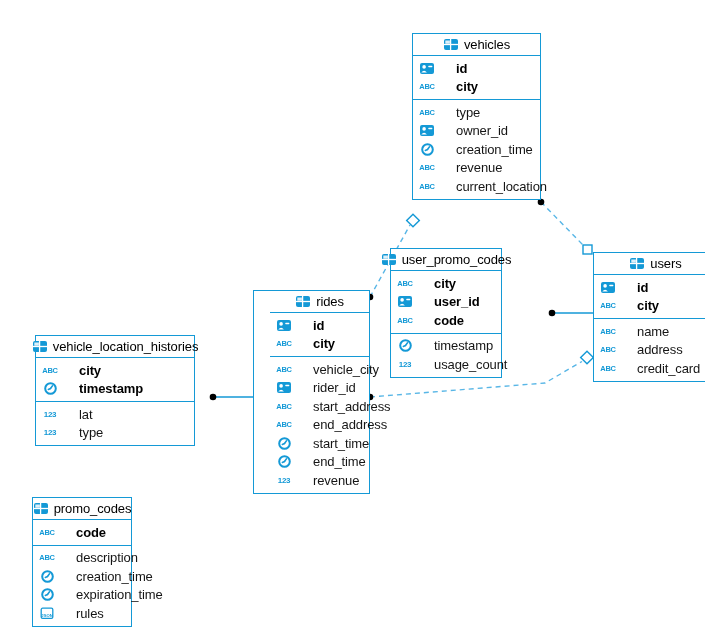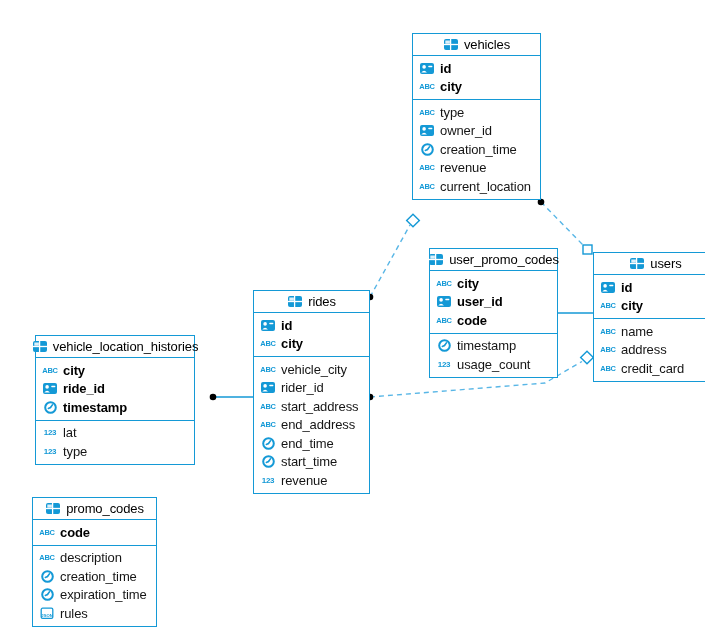--- a/index.html
+++ b/index.html
@@ -13,21 +13,21 @@
     position:absolute;background:#fff;border:1.5px solid var(--accent);
     box-sizing:border-box;
   }
   .table-header{
     height:21px;display:flex;align-items:center;justify-content:center;gap:5px;
     border-bottom:1.5px solid var(--accent);font-size:13px;color:#000;
   }
   .section{padding:3px 0;}
   .section.cols{border-top:1.5px solid var(--accent);}
   .row{
-    height:18.5px;display:flex;align-items:center;gap:5px;padding:0 6px;
+    height:18.5px;display:flex;align-items:center;gap:21px;padding:0 6px;
     font-size:13px;color:#151515;white-space:nowrap;
   }
   .row.pk .field-label{font-weight:700;color:#000;}
   .icon{width:16px;display:flex;justify-content:center;align-items:center;flex:none;}
   .txt-icon{font-size:7.5px;font-weight:700;letter-spacing:-0.3px;color:var(--accent);}
   .table-title{letter-spacing:-0.1px;}
   .field-label{letter-spacing:-0.1px;}
 </style>
 </head>
 <body>
@@ -125,21 +125,21 @@
           <span class="field-label">revenue</span>
         </div>
         <div class="row">
           <span class="icon">
             <span class="txt-icon">ABC</span>
           </span>
           <span class="field-label">current_location</span>
         </div>
       </div>
     </div>
-    <div class="table-card" style="left: 429px; top: 248px; width: 129px;">
+    <div class="table-card" style="left: 390px; top: 248px; width: 112px;">
       <div class="table-header">
         <span class="icon">
           <svg width="14" height="11" viewBox="0 0 14 11">
             <rect width="14" height="11" rx="2" fill="#1499d6"></rect>
             <rect x="1.3" y="1.5" width="4.6" height="3.2" fill="#ddf0fa"></rect>
             <line x1="0" y1="5.5" x2="14" y2="5.5" stroke="#fff" stroke-width="1.3"></line>
             <line x1="6.6" y1="0" x2="6.6" y2="11" stroke="#fff" stroke-width="1.3"></line>
           </svg>
         </span>
         <span class="table-title">user_promo_codes</span>
@@ -233,21 +233,21 @@
           <span class="field-label">address</span>
         </div>
         <div class="row">
           <span class="icon">
             <span class="txt-icon">ABC</span>
           </span>
           <span class="field-label">credit_card</span>
         </div>
       </div>
     </div>
-    <div class="table-card" style="left: 253px; top: 290px; width: 117px;">
+    <div class="table-card" style="left: 253px; top: 290px; width: 117px; padding-left: 16px;">
       <div class="table-header">
         <span class="icon">
           <svg width="14" height="11" viewBox="0 0 14 11">
             <rect width="14" height="11" rx="2" fill="#1499d6"></rect>
             <rect x="1.3" y="1.5" width="4.6" height="3.2" fill="#ddf0fa"></rect>
             <line x1="0" y1="5.5" x2="14" y2="5.5" stroke="#fff" stroke-width="1.3"></line>
             <line x1="6.6" y1="0" x2="6.6" y2="11" stroke="#fff" stroke-width="1.3"></line>
           </svg>
         </span>
         <span class="table-title">rides</span>
@@ -302,34 +302,34 @@
           <span class="field-label">end_address</span>
         </div>
         <div class="row">
           <span class="icon">
             <svg width="13" height="13" viewBox="0 0 13 13">
               <circle cx="6.5" cy="6.5" r="5.3" fill="#fff" stroke="#1499d6" stroke-width="2"></circle>
               <line x1="6.5" y1="6.5" x2="8.5" y2="3.8" stroke="#1499d6" stroke-width="1.5" stroke-linecap="round"></line>
               <line x1="6.5" y1="6.5" x2="4.3" y2="7.5" stroke="#1499d6" stroke-width="1.5" stroke-linecap="round"></line>
             </svg>
           </span>
+          <span class="field-label">start_time</span>
+        </div>
+        <div class="row">
+          <span class="icon">
+            <svg width="13" height="13" viewBox="0 0 13 13">
+              <circle cx="6.5" cy="6.5" r="5.3" fill="#fff" stroke="#1499d6" stroke-width="2"></circle>
+              <line x1="6.5" y1="6.5" x2="8.5" y2="3.8" stroke="#1499d6" stroke-width="1.5" stroke-linecap="round"></line>
+              <line x1="6.5" y1="6.5" x2="4.3" y2="7.5" stroke="#1499d6" stroke-width="1.5" stroke-linecap="round"></line>
+            </svg>
+          </span>
           <span class="field-label">end_time</span>
         </div>
         <div class="row">
           <span class="icon">
-            <svg width="13" height="13" viewBox="0 0 13 13">
-              <circle cx="6.5" cy="6.5" r="5.3" fill="#fff" stroke="#1499d6" stroke-width="2"></circle>
-              <line x1="6.5" y1="6.5" x2="8.5" y2="3.8" stroke="#1499d6" stroke-width="1.5" stroke-linecap="round"></line>
-              <line x1="6.5" y1="6.5" x2="4.3" y2="7.5" stroke="#1499d6" stroke-width="1.5" stroke-linecap="round"></line>
-            </svg>
-          </span>
-          <span class="field-label">start_time</span>
-        </div>
-        <div class="row">
-          <span class="icon">
             <span class="txt-icon" style="font-size:8px;">123</span>
           </span>
           <span class="field-label">revenue</span>
         </div>
       </div>
     </div>
     <div class="table-card" style="left: 35px; top: 335px; width: 160px;">
       <div class="table-header">
         <span class="icon">
           <svg width="14" height="11" viewBox="0 0 14 11">
@@ -343,31 +343,20 @@
       </div>
       <div class="section pk">
         <div class="row pk">
           <span class="icon">
             <span class="txt-icon">ABC</span>
           </span>
           <span class="field-label">city</span>
         </div>
         <div class="row pk">
           <span class="icon">
-            <svg width="14" height="11" viewBox="0 0 14 11">
-              <rect width="14" height="11" rx="2" fill="#1499d6"></rect>
-              <circle cx="4.1" cy="3.9" r="1.8" fill="#fff"></circle>
-              <path d="M1.3 9.4 Q4.1 5.9 6.9 9.4 Z" fill="#fff"></path>
-              <rect x="8.2" y="2.7" width="4.2" height="1.5" rx="0.7" fill="#fff"></rect>
-            </svg>
-          </span>
-          <span class="field-label">ride_id</span>
-        </div>
-        <div class="row pk">
-          <span class="icon">
             <svg width="13" height="13" viewBox="0 0 13 13">
               <circle cx="6.5" cy="6.5" r="5.3" fill="#fff" stroke="#1499d6" stroke-width="2"></circle>
               <line x1="6.5" y1="6.5" x2="8.5" y2="3.8" stroke="#1499d6" stroke-width="1.5" stroke-linecap="round"></line>
               <line x1="6.5" y1="6.5" x2="4.3" y2="7.5" stroke="#1499d6" stroke-width="1.5" stroke-linecap="round"></line>
             </svg>
           </span>
           <span class="field-label">timestamp</span>
         </div>
       </div>
       <div class="section cols">
@@ -378,21 +367,21 @@
           <span class="field-label">lat</span>
         </div>
         <div class="row">
           <span class="icon">
             <span class="txt-icon" style="font-size:8px;">123</span>
           </span>
           <span class="field-label">type</span>
         </div>
       </div>
     </div>
-    <div class="table-card" style="left: 32px; top: 497px; width: 125px;">
+    <div class="table-card" style="left: 32px; top: 497px; width: 100px;">
       <div class="table-header">
         <span class="icon">
           <svg width="14" height="11" viewBox="0 0 14 11">
             <rect width="14" height="11" rx="2" fill="#1499d6"></rect>
             <rect x="1.3" y="1.5" width="4.6" height="3.2" fill="#ddf0fa"></rect>
             <line x1="0" y1="5.5" x2="14" y2="5.5" stroke="#fff" stroke-width="1.3"></line>
             <line x1="6.6" y1="0" x2="6.6" y2="11" stroke="#fff" stroke-width="1.3"></line>
           </svg>
         </span>
         <span class="table-title">promo_codes</span>

